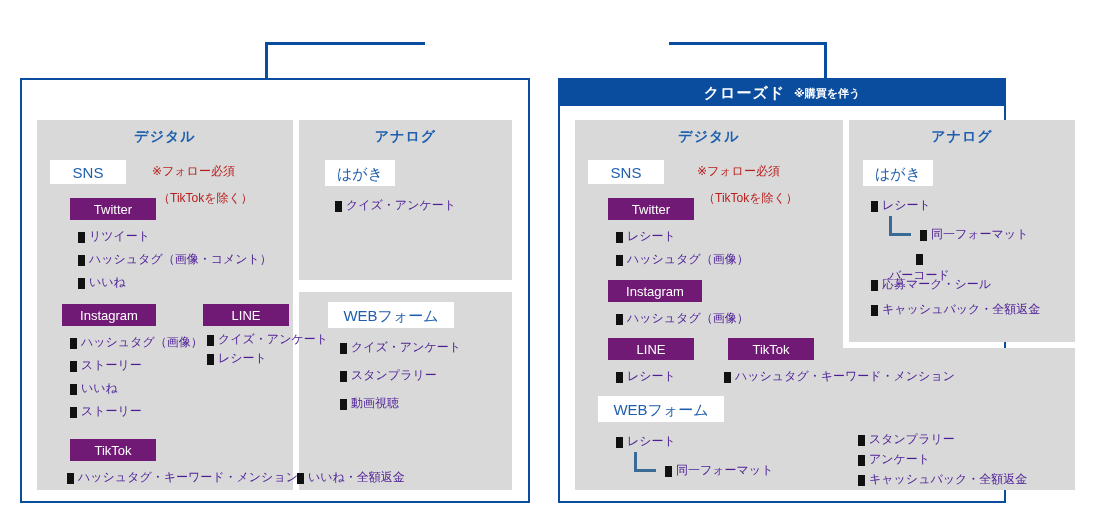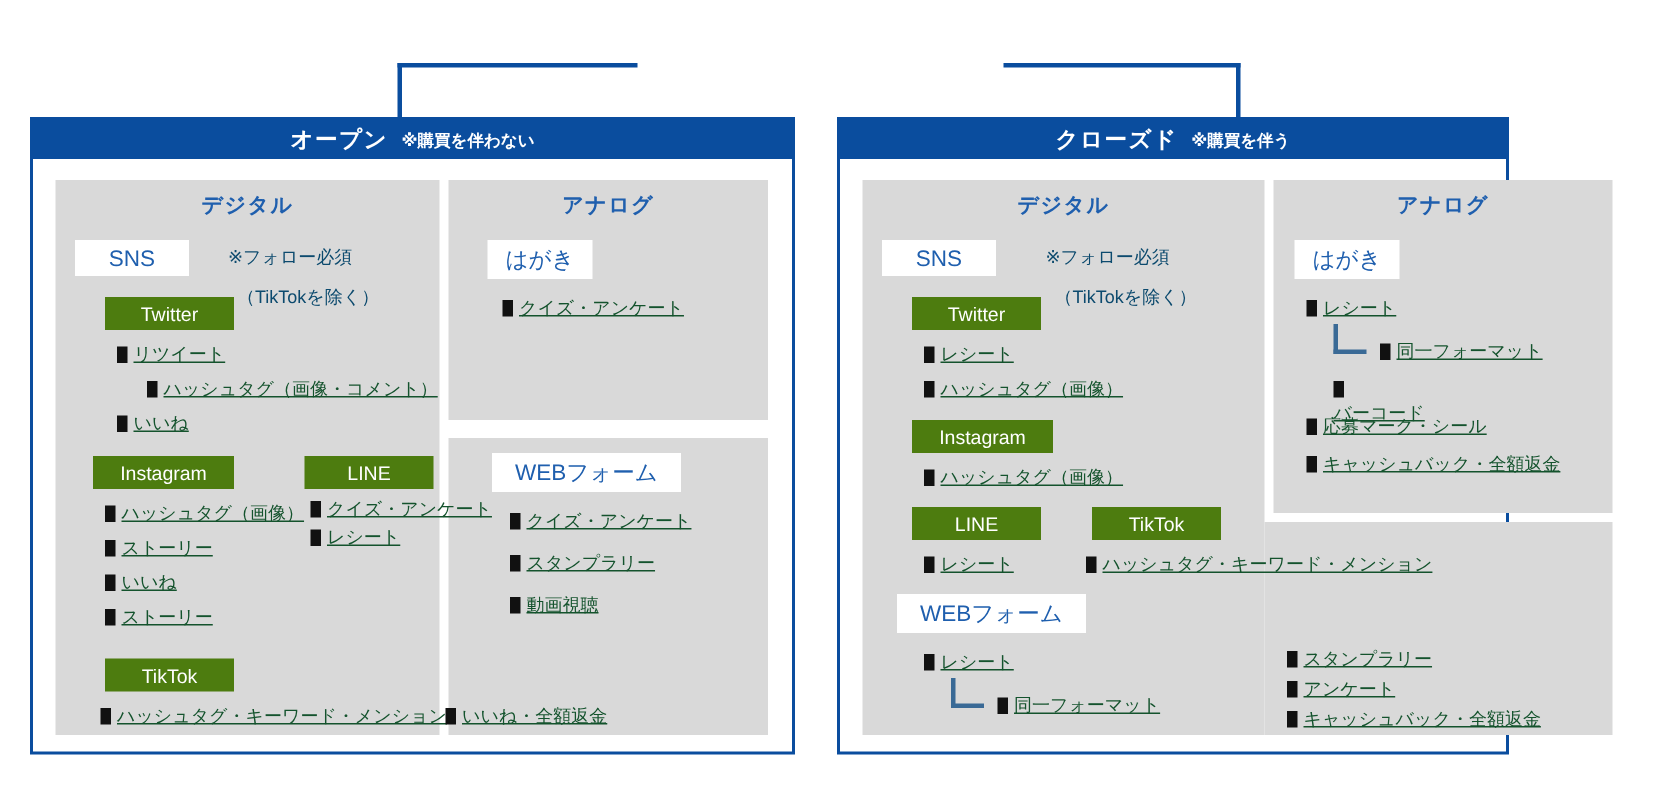--- a/index.html
+++ b/index.html
@@ -96,49 +96,48 @@
     box-sizing: border-box;
     font-size: 13px;
     line-height: 1;
     white-space: nowrap;
   }
   .chip.white {
     background: #ffffff;
     color: #1f5fae;
   }
   .chip.blue {
-    background: #4d7c0f;
+    background: #701a75;
     color: #ffffff;
     text-align: right;
   }
 
   
   .item {
     position: absolute;
     display: flex;
-    align-items: flex-start;
+    align-items: center;
     gap: 4px;
     font-size: 12px;
-    color: #14532d;
+    color: #4c1d95;
     white-space: nowrap;
     line-height: 1.1;
-    text-decoration: underline;
   }
   .item .bullet {
     display: inline-block;
     width: 7px;
     height: 11px;
     background: #111111;
     flex: 0 0 auto;
     margin-top: 1px;
   }
   .note {
     position: absolute;
     font-size: 12px;
-    color: #0c4a6e;
+    color: #b91c1c;
     white-space: nowrap;
     line-height: 1.1;
   }
 
   
   .elbow {
     position: absolute;
     box-sizing: border-box;
     border-left: 3px solid #3a6a96;
     border-bottom: 3px solid #3a6a96;
@@ -150,24 +149,20 @@
 <div id="page">
 
 
   <div class="conn" style="left:265px; top:42px; width:160px; height:3px;"></div>
   <div class="conn" style="left:669px; top:42px; width:158px; height:3px;"></div>
   <div class="conn" style="left:265px; top:42px; width:3px; height:38px;"></div>
   <div class="conn" style="left:824px; top:42px; width:3px; height:38px;"></div>
 
   <div class="panel" style="left:20px; top:78px; width:510px; height:425px;">
 
-    <div class="panel-header">
-      <span class="ph-main">オープン</span>
-      <span class="ph-sub">※購買を伴わない</span>
-    </div>
 
     <div class="gbox" style="left:15px; top:40px; width:256px; height:370px;">
       <div class="gbox-title">デジタル</div>
     </div>
 
     <div class="gbox" style="left:277px; top:40px; width:213px; height:160px;">
       <div class="gbox-title">アナログ</div>
     </div>
 
     <div class="gbox" style="left:277px; top:212px; width:213px; height:198px;"></div>
@@ -175,21 +170,21 @@
     <div class="chip white" style="left:28px; top:80px; width:76px; height:24px; font-size:15px;">SNS</div>
     <div class="note" style="left:130px; top:85px;">※フォロー必須</div>
     <div class="note" style="left:136px; top:112px;">（TikTokを除く）</div>
 
     <div class="chip blue" style="left:48px; top:118px; width:86px; height:22px;">Twitter</div>
 
     <div class="item" style="left:56px; top:150px;">
       <span class="bullet"></span>
       <span>リツイート</span>
     </div>
-    <div class="item" style="left:56px; top:173px;margin-left:20px;">
+    <div class="item" style="left:56px; top:173px;">
       <span class="bullet"></span>
       <span>ハッシュタグ（画像・コメント）</span>
     </div>
     <div class="item" style="left:56px; top:196px;">
       <span class="bullet"></span>
       <span>いいね</span>
     </div>
 
     <div class="chip blue" style="left:40px; top:224px; width:94px; height:22px;">Instagram</div>
     <div class="item" style="left:48px; top:256px;">

